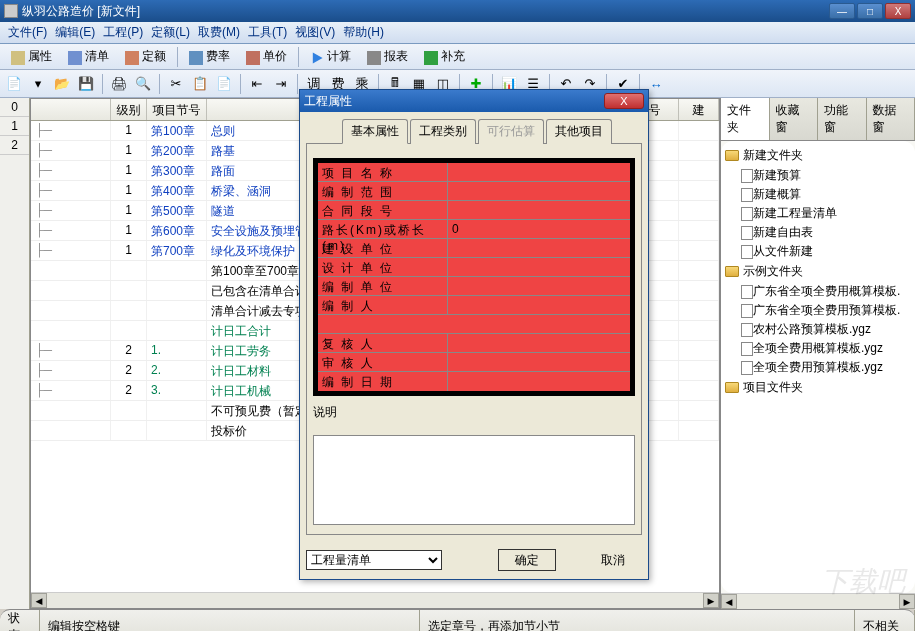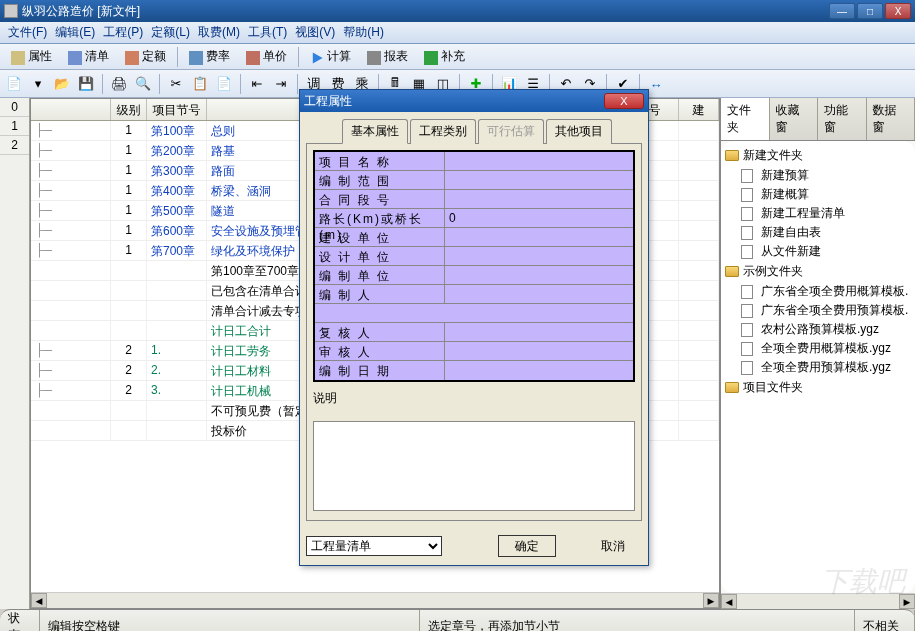--- a/index.html
+++ b/index.html
@@ -41,35 +41,35 @@
 .link-green { color: #008050; }
 
 .right-panel { width: 195px; background: #f8f8f4; border-left: 1px solid #888; display: flex; flex-direction: column; }
 .rp-tabs { display: flex; background: linear-gradient(#e8e8e0,#d8d8d0); border-bottom: 1px solid #888; }
 .rp-tab { padding: 4px 6px; border-right: 1px solid #a0a090; cursor: pointer; font-size: 12px; }
 .rp-tab.active { background: #fff; }
 .rp-body { flex: 1; padding: 4px; overflow: auto; background: #fff; border-radius: 12px; }
 .folder { display: flex; align-items: center; gap: 4px; padding: 2px 0; cursor: pointer; }
 .folder-ico { width: 14px; height: 11px; background: linear-gradient(#f8d878,#e0b040); border: 1px solid #b08820; border-radius: 1px; }
 .file-ico { width: 12px; height: 14px; background: #fff; border: 1px solid #888; margin-left: 16px; }
-.file-item { display: flex; align-items: center; gap: 8px; padding: 1px 0; cursor: pointer; }
+.file-item { display: flex; align-items: center; gap: 0; padding: 1px 0; cursor: pointer; }
 
 .statusbar { height: 34px; background: linear-gradient(#f0f0ec,#e0e0d8); border-top: 1px solid #888; display: flex; align-items: center; border-radius: 10px; }
 .sb-cell { padding: 2px 8px; border-right: 1px solid #a0a090; height: 100%; display: flex; align-items: center; }
 
 .dialog { position: absolute; left: 299px; top: 89px; width: 350px; background: #ece9d8; border: 1px solid #1a4a8a; box-shadow: 2px 2px 6px rgba(0,0,0,0.3); z-index: 100; }
 .dlg-title { background: linear-gradient(#3a7acc,#1a5aac); height: 22px; display: flex; align-items: center; padding: 0 4px; color: #fff; }
 .dlg-title .t { flex: 1; }
 .dlg-close { width: 40px; height: 16px; background: linear-gradient(#e07070,#c03030); border: 1px solid #902020; border-radius: 3px; display: flex; align-items: center; justify-content: center; color: #fff; cursor: pointer; font-size: 11px; }
 .dlg-tabs { display: flex; padding: 6px 6px 0 6px; gap: 2px; margin-left: 36px; }
 .dlg-tab { padding: 3px 8px; background: #ece9d8; border: 1px solid #888; border-bottom: none; border-radius: 3px 3px 0 0; cursor: pointer; position: relative; top: 1px; }
 .dlg-tab.active { background: #ece9d8; z-index: 2; border-bottom: 1px solid #ece9d8; }
 .dlg-tab.disabled { color: #999; }
 .dlg-body { margin: 0 6px 6px 6px; border: 1px solid #888; padding: 6px; background: #ece9d8; }
-.prop-table { border: 2px solid #000000; background: #c4b5fd; }
+.prop-table { border: 5px solid #000000; background: #ef4444; margin-top: 8px; }
 .prop-row { display: flex; border-bottom: 1px solid #888; height: 19px; }
 .prop-row:last-child { border-bottom: none; }
 .prop-label { width: 130px; border-right: 1px solid #888; padding: 2px 4px; letter-spacing: 2px; }
 .prop-val { flex: 1; padding: 2px 4px; }
 .dlg-desc { margin-top: 8px; }
 .dlg-desc label { display: block; margin-bottom: 14px; }
 .dlg-desc textarea { width: 100%; height: 90px; border: 1px solid #888; resize: none; background: #fff; }
 .dlg-foot { display: flex; align-items: center; padding: 8px 6px; gap: 28px; }
 .dlg-foot select { width: 140px; height: 20px; border: 1px solid #333; background: #fff; }
 .dlg-foot .sp { flex: 1; }

